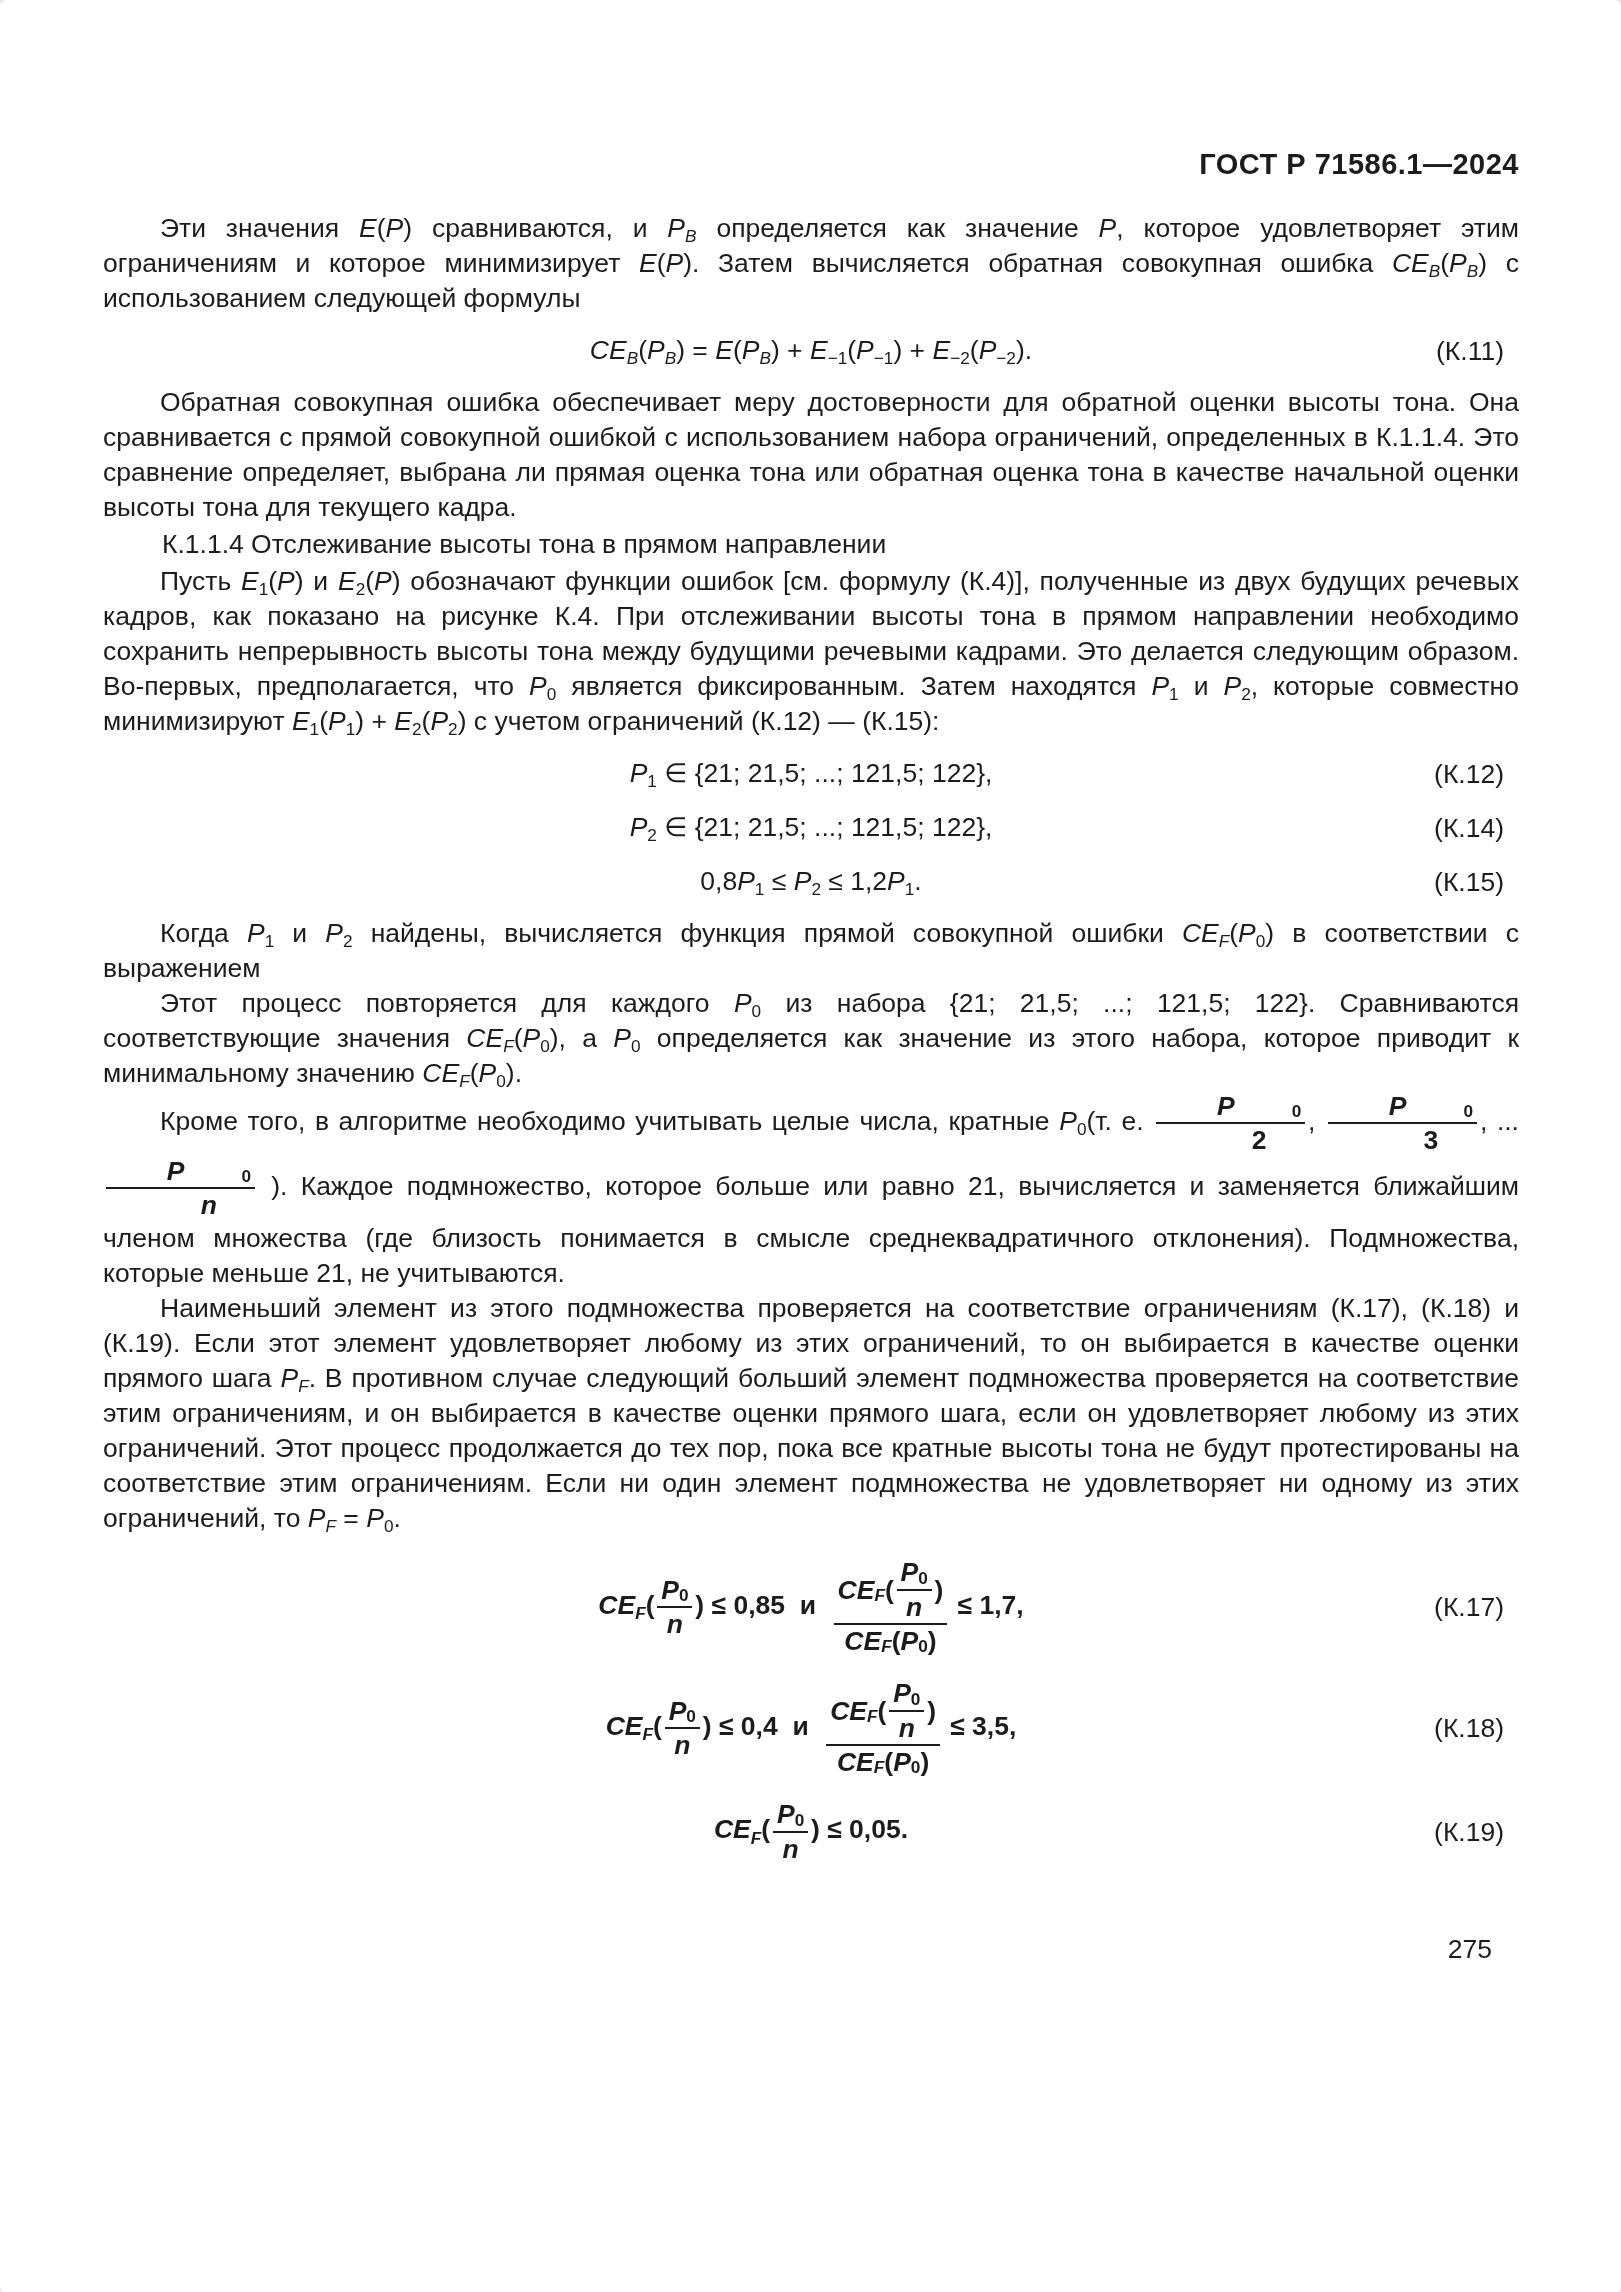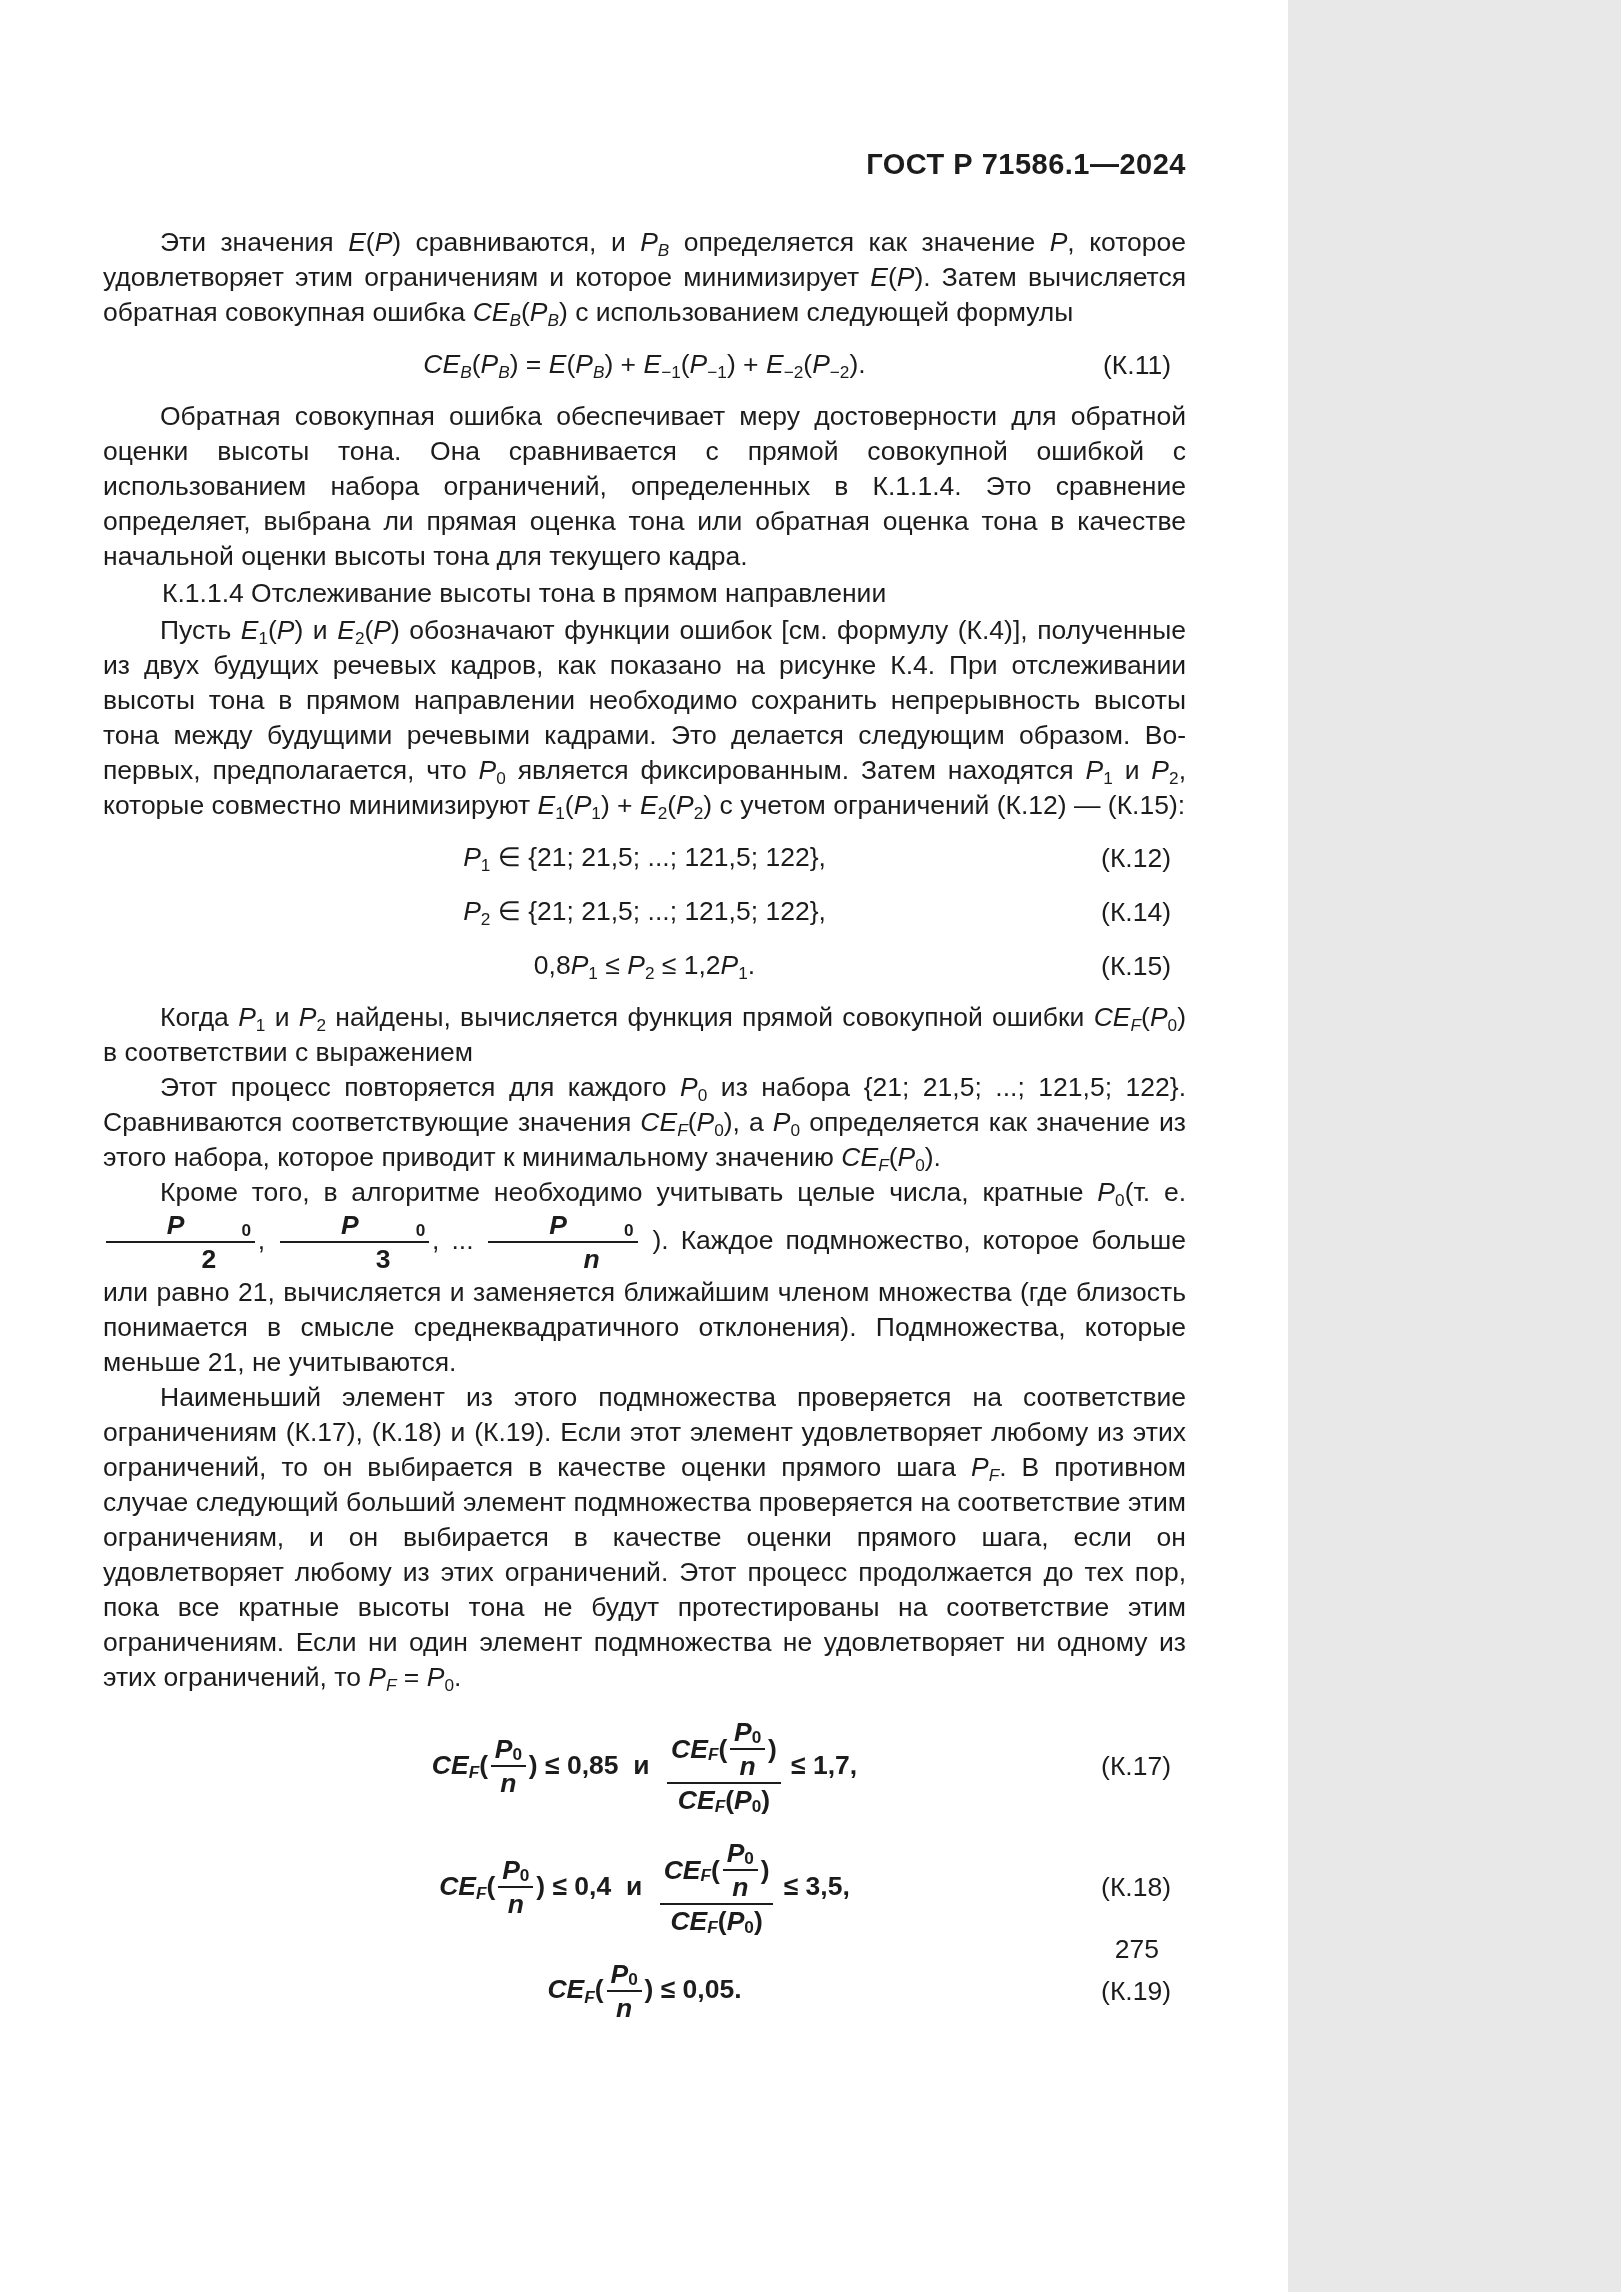--- a/index.html
+++ b/index.html
@@ -1,35 +1,36 @@
 <!DOCTYPE html>
 <html><head>
 <meta charset="utf-8">
 <style>
   html,body{margin:0;padding:0;background:#e8e8e8;}
   .page{
     position:relative;
-    width:1288px;height:2293px;
+    width:1621px;height:2293px;
     background:#ffffff;
     box-sizing:border-box;
     padding:147px 102px 0 103px;
     font-family:"Liberation Sans", sans-serif;
     color:#1c1c1c;
     overflow:hidden;
+    border-radius:7px;
   }
   .hdr{
     text-align:right;
     font-weight:bold;
     font-size:29px;
     line-height:35px;
     letter-spacing:0.5px;
   }
   .body{font-size:26.5px;line-height:35px;}
   .para{margin:0;text-align:justify;text-indent:57px;}
-  .para.first{margin-top:43px;}
+  .para.first{margin-top:29px;}
   .heading{margin:2px;text-indent:57px;text-align:left;}
   i{font-style:italic;}
   sub{
     font-size:0.65em;
     line-height:0;
     vertical-align:baseline;
     position:relative;
     top:0.28em;
   }
   .formula{

